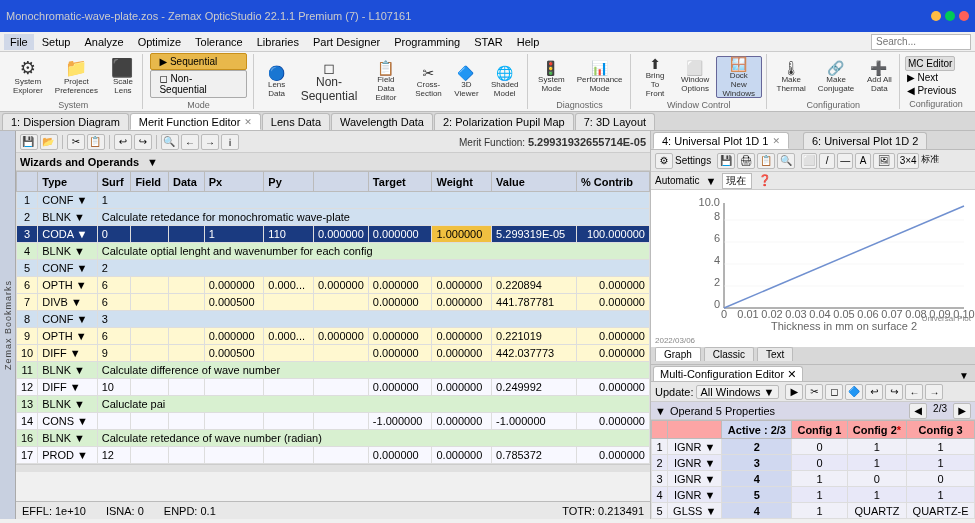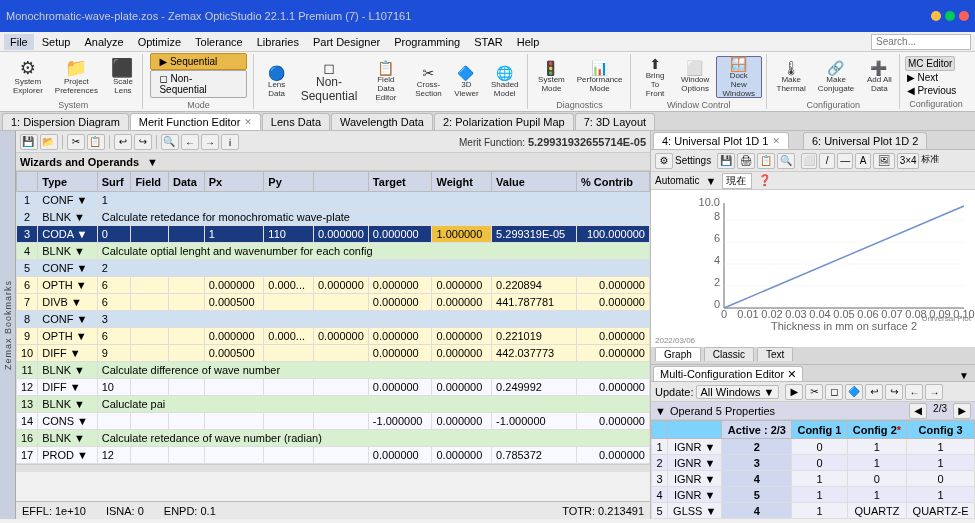--- a/index.html
+++ b/index.html
@@ -81,21 +81,21 @@
 
     
     #right-bottom { display: flex; flex-direction: column; background: #f0f0f0; }
     #right-bottom-tab-bar { display: flex; background: #d8d8d8; border-bottom: 1px solid #bbb; height: 17px; align-items: flex-end; padding: 0 2px; gap: 1px; }
     #right-bottom-tab { display: flex; align-items: center; background: #fff; border: 1px solid #bbb; border-bottom: none; border-radius: 3px 3px 0 0; padding: 1px 6px; font-size: 9px; cursor: pointer; height: 15px; gap: 3px; }
     #mc-toolbar { background: #e8e8e8; border-bottom: 1px solid #ccc; height: 20px; display: flex; align-items: center; padding: 0 4px; gap: 2px; font-size: 10px; }
     #mc-operand-bar { background: #d8d8e8; border-bottom: 1px solid #ccc; height: 18px; display: flex; align-items: center; padding: 0 4px; font-size: 10px; gap: 4px; }
     
     #mc-table-wrap { overflow: auto; flex: 1; }
     #mc-table { border-collapse: collapse; width: 100%; font-size: 10px; }
-    #mc-table th { background: #7dd3fc; border: 1px solid #bbb; padding: 1px 4px; text-align: center; height: 18px; }
+    #mc-table th { background: #fca5a5; border: 1px solid #bbb; padding: 1px 4px; text-align: center; height: 18px; }
     #mc-table td { border: 1px solid #ddd; padding: 1px 4px; height: 16px; text-align: center; }
     #mc-table tr:nth-child(odd) td { background: #f0f0f8; }
     #mc-table tr:nth-child(even) td { background: #e8e8f8; }
     .mc-col-active { background: #d0d8f0 !important; font-weight: bold; }
     .mc-asterisk { color: #cc0000; }
 
     
     ::-webkit-scrollbar { width: 8px; height: 8px; }
     ::-webkit-scrollbar-track { background: #f0f0f0; }
     ::-webkit-scrollbar-thumb { background: #bbb; border-radius: 4px; }

